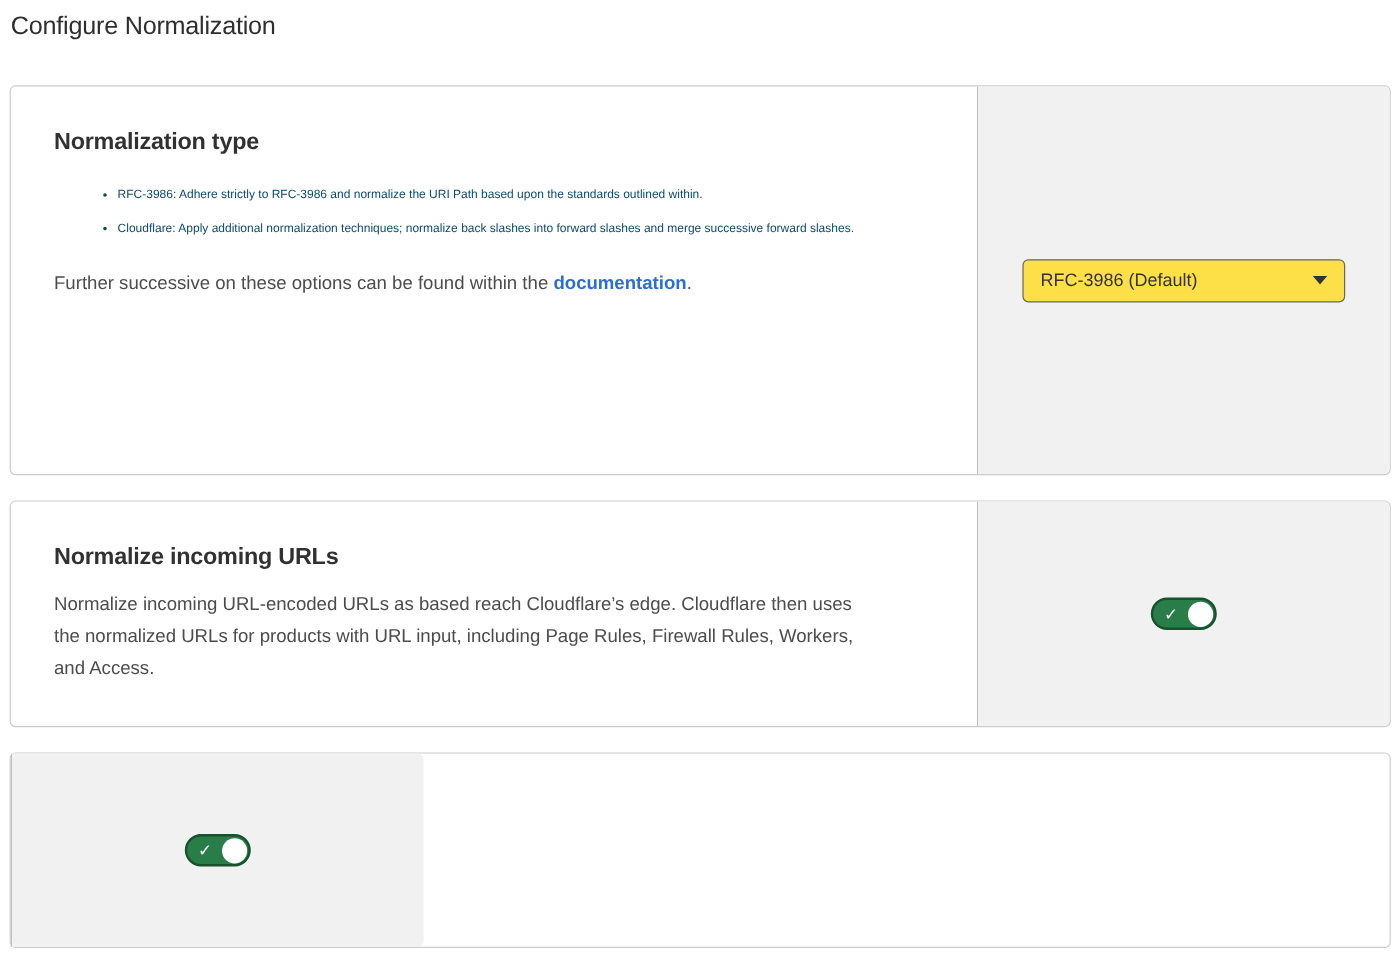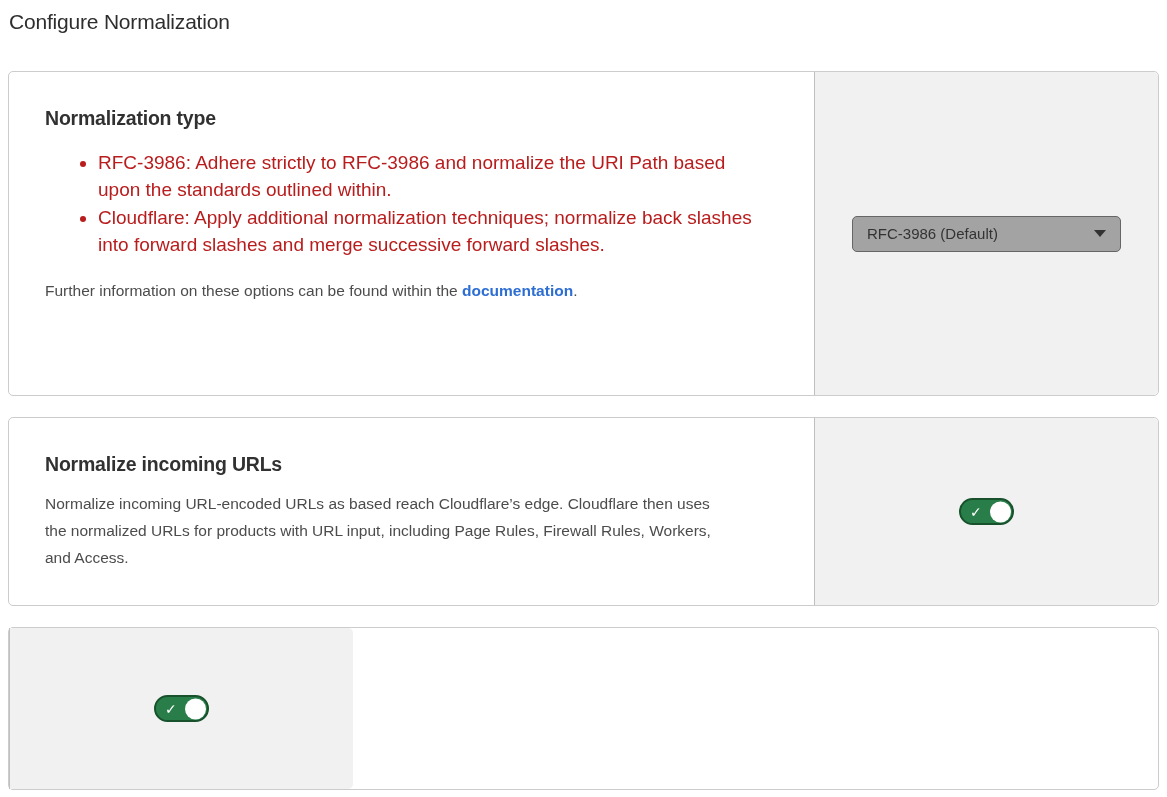--- a/index.html
+++ b/index.html
@@ -57,37 +57,37 @@
     line-height: 27px;
     color: #4c4c4c;
     max-width: 745px;
   }
   ul.bullets {
     margin: 19px 0 19px 0;
     padding-left: 53px;
     max-width: 760px;
   }
   ul.bullets li {
-    font-size: 19px;
+    font-size: 10px;
     line-height: 27px;
-    color: #b91c1c;
+    color: #0c4a6e;
     margin-bottom: 1px;
   }
   .doc-link {
     color: #2d6ed2;
     text-decoration: none;
     cursor: pointer;
     font-weight: bold;
   }
 
   
   .dropdown {
     width: 269px;
     height: 36px;
-    background: #a3a3a3;
+    background: #fde047;
     border: 1px solid #666666;
     border-radius: 5px;
     display: flex;
     align-items: center;
     justify-content: space-between;
     padding: 0 14px 0 14px;
     cursor: pointer;
   }
   .dropdown-value {
     font-size: 15px;
@@ -138,21 +138,21 @@
 
   <h1 class="page-title">Configure Normalization</h1>
 
   <section class="card c1">
     <div class="card-left">
       <h2 class="card-title">Normalization type</h2>
       <ul class="bullets">
         <li>RFC-3986: Adhere strictly to RFC-3986 and normalize the URI Path based upon the standards outlined within.</li>
         <li>Cloudflare: Apply additional normalization techniques; normalize back slashes into forward slashes and merge successive forward slashes.</li>
       </ul>
-      <p class="card-text"><span>Further information on these options can be found within the </span><a class="doc-link">documentation</a><span>.</span></p>
+      <p class="card-text"><span>Further successive on these options can be found within the </span><a class="doc-link">documentation</a><span>.</span></p>
     </div>
     <div class="card-right">
       <div class="dropdown" role="listbox">
         <span class="dropdown-value">RFC-3986 (Default)</span>
         <span class="caret-down"></span>
       </div>
     </div>
   </section>
 
   <section class="card c2">

